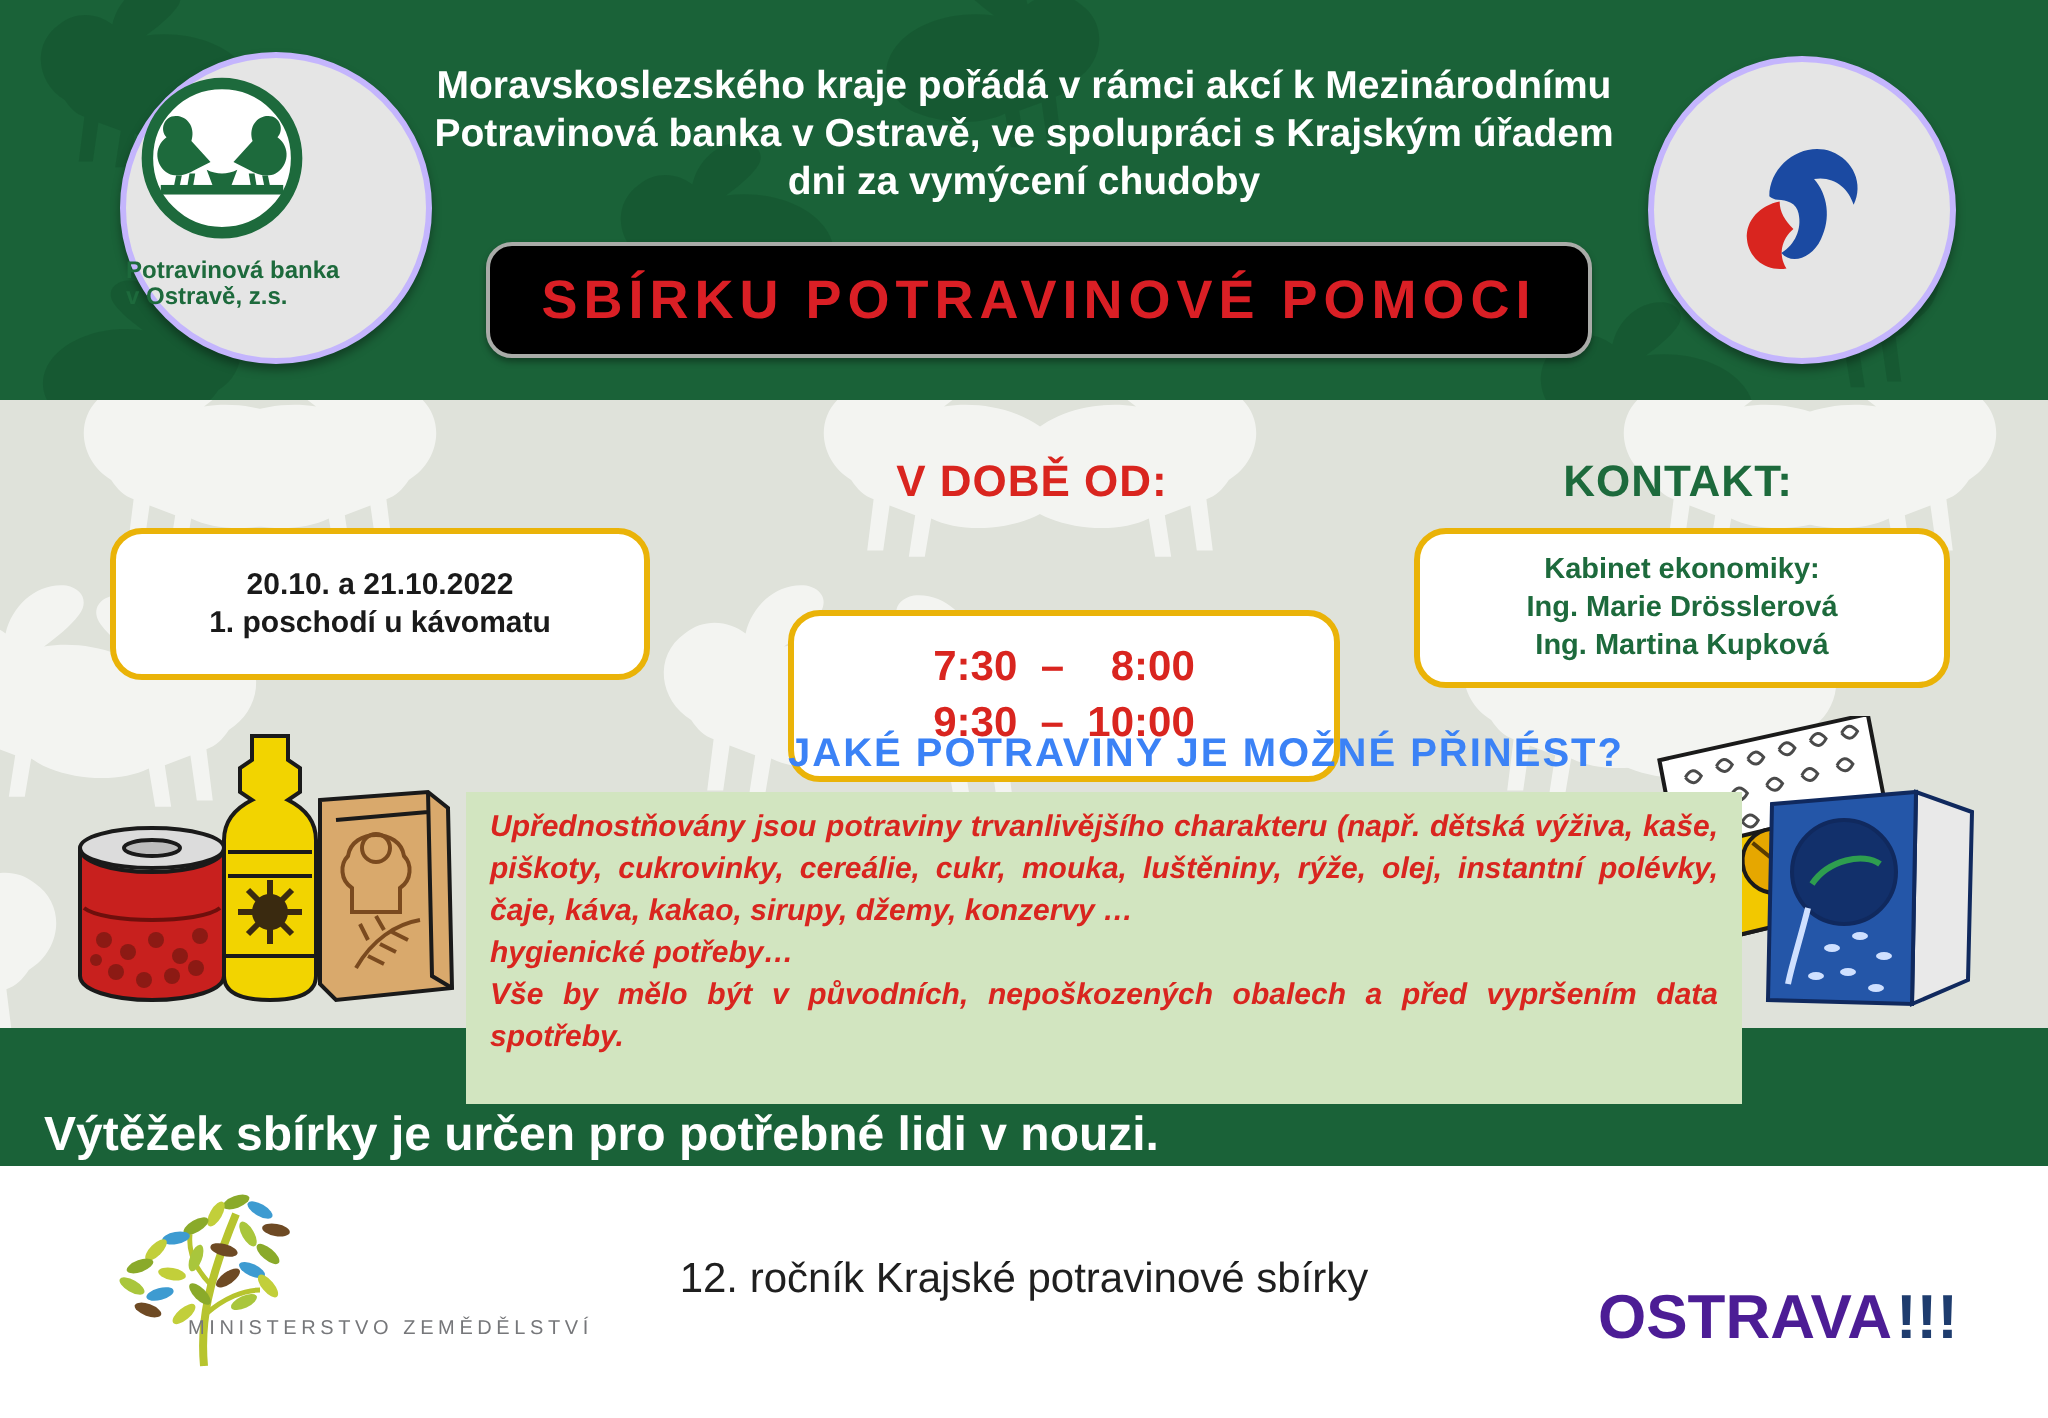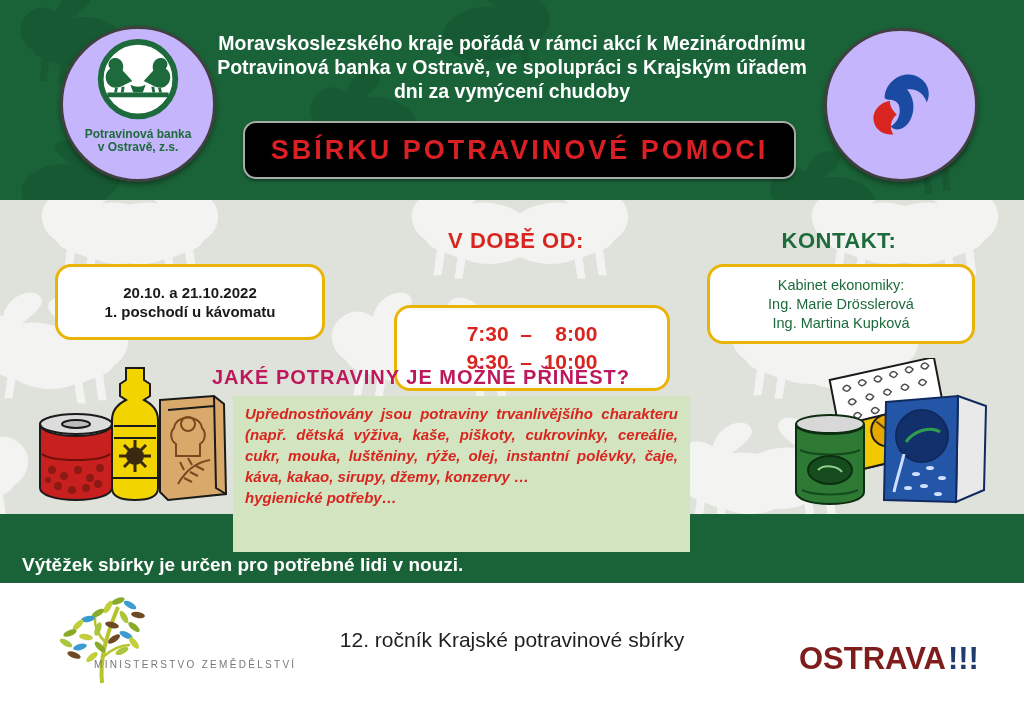--- a/index.html
+++ b/index.html
@@ -7,54 +7,54 @@
           font-family:"Liberation Sans",sans-serif;}
   
   .header-band{position:absolute;top:0;left:0;width:1024px;height:200px;background:#1a6238;}
   .pattern-svg{position:absolute;top:0;left:0;pointer-events:none;}
   .intro{position:absolute;top:31px;left:212px;width:600px;text-align:center;z-index:3;}
   .intro-line{color:#ffffff;font-weight:bold;font-size:19.5px;line-height:24px;}
   .title-box{position:absolute;top:121px;left:243px;width:549px;height:54px;background:#000000;
              border:2px solid #a9aba8;border-radius:13px;z-index:3;
              box-shadow:0 2px 3px rgba(0,0,0,0.35);display:flex;align-items:center;justify-content:center;}
   .title-text{color:#da1f25;font-weight:bold;font-size:27px;letter-spacing:3px;}
-  .logo-circle{position:absolute;background:#c4b5fd;border:3px solid #404040;border-radius:50%;
-               z-index:3;box-shadow:0 3px 5px rgba(0,0,0,0.35);text-align:center;}
+  .logo-circle{position:absolute;background:#e5e5e5;border:3px solid #c4b5fd;border-radius:50%;
+               z-index:3;box-shadow:0 3px 5px rgba(0,0,0,0.35);}
   .logo-left{top:26px;left:60px;width:150px;height:150px;}
   .logo-right{top:28px;left:824px;width:148px;height:148px;display:flex;align-items:center;justify-content:center;}
   .logo-left-name{color:#1d6a3c;font-weight:bold;font-size:12px;line-height:15px;margin-top:-2px;}
   
   .mid-band{position:absolute;top:200px;left:0;width:1024px;height:383px;background:#dfe2da;overflow:hidden;}
   .col-heading{position:absolute;z-index:3;font-weight:bold;font-size:22px;letter-spacing:.5px;text-align:center;}
   .green-text{color:#1d6a3c;}
   .red-text{color:#d9251f;}
   .info-box{position:absolute;z-index:3;background:#ffffff;border:3px solid #eab308;border-radius:16px;
             display:flex;flex-direction:column;justify-content:center;text-align:center;}
   .box-black-line{color:#1a1a1a;font-weight:bold;font-size:15px;line-height:19px;}
   .box-red-line{color:#d9251f;font-weight:bold;font-size:21px;line-height:28px;white-space:pre;}
-  .box-green-line{color:#1d6a3c;font-weight:normal;font-size:14.5px;line-height:19px;}
-  .foods-heading{position:absolute;top:366px;left:212px;width:600px;z-index:3;text-align:left;
-                 color:#be185d;font-weight:bold;font-size:20px;letter-spacing:1px;}
-  .foods-box{position:absolute;top:396px;left:233px;width:457px;height:156px;z-index:4;background:#d2e5c0;
+  .box-green-line{color:#1d6a3c;font-weight:bold;font-size:14.5px;line-height:19px;}
+  .foods-heading{position:absolute;top:366px;left:212px;width:600px;z-index:3;text-align:right;
+                 color:#3b82f6;font-weight:bold;font-size:20px;letter-spacing:1px;}
+  .foods-box{position:absolute;top:396px;left:233px;width:638px;height:156px;z-index:4;background:#d2e5c0;
              box-sizing:border-box;padding:7px 12px 0 12px;font-style:italic;font-weight:bold;
              color:#d9251f;font-size:15px;line-height:21px;text-align:justify;}
   .illustration{position:absolute;z-index:3;}
   
   .proceeds-band{position:absolute;top:514px;left:0;width:1024px;height:69px;background:#1a6238;
                  overflow:hidden;z-index:2;}
-  .proceeds-text{position:absolute;left:22px;top:40px;color:#ffffff;font-weight:bold;font-size:19px;white-space:nowrap;}
+  .proceeds-text{position:absolute;left:22px;top:40px;color:#ffffff;font-weight:bold;font-size:24px;white-space:nowrap;}
   
   .footer{position:absolute;top:583px;left:0;width:1024px;height:126px;background:#ffffff;}
   .ministry-logo{position:absolute;top:6px;left:40px;width:240px;height:110px;}
   .ministry-label{position:absolute;left:54px;top:70px;color:#76777a;font-size:10px;letter-spacing:2.3px;
                   font-weight:500;white-space:nowrap;}
   .edition-text{position:absolute;top:45px;left:0;width:1024px;text-align:center;
                 color:#1f1f1f;font-size:21px;}
   .ostrava-logo{position:absolute;top:58px;left:799px;font-weight:bold;font-size:31px;letter-spacing:0px;white-space:nowrap;}
-  .ostrava-name{color:#7f1d1d;}
+  .ostrava-name{color:#4c1d95;}
   .ostrava-bang{color:#1e3c6e;margin-left:2px;}
 </style>
 </head>
 <body>
 
 <div class="poster">
 
   <svg width="0" height="0" style="position:absolute">
     <defs>
       <g id="hen">
@@ -152,20 +152,21 @@
   <div class="info-box" style="top:264px;left:707px;width:262px;height:74px;">
     <div class="box-green-line">Kabinet ekonomiky:</div>
     <div class="box-green-line">Ing. Marie Drösslerová</div>
     <div class="box-green-line">Ing. Martina Kupková</div>
   </div>
 
   <div class="foods-heading">JAKÉ POTRAVINY JE MOŽNÉ PŘINÉST?</div>
   <div class="foods-box">
     <div>Upřednostňovány jsou potraviny trvanlivějšího charakteru (např. dětská výživa, kaše, piškoty, cukrovinky, cereálie, cukr, mouka, luštěniny, rýže, olej, instantní polévky, čaje, káva, kakao, sirupy, džemy, konzervy …</div>
     <div>hygienické potřeby…</div>
+    <div>Vše by mělo být v původních, nepoškozených obalech a před vypršením data spotřeby.</div>
   </div>
 
   <svg class="illustration" style="top:366px;left:32px;" width="200" height="140" viewBox="0 0 200 140">
 
     <g stroke="#1a1a1a" stroke-width="2">
       <path fill="#f2d400" d="M94,2 L112,2 L112,14 L118,18 L118,30 L112,34 C120,38 126,44 126,54 L126,122 C126,130 118,134 103,134 C88,134 80,130 80,122 L80,54 C80,44 86,38 94,34 L88,30 L88,18 L94,14 Z"></path>
       <line x1="82" y1="60" x2="124" y2="60"></line>
       <line x1="82" y1="72" x2="124" y2="72"></line>
       <line x1="80" y1="112" x2="126" y2="112"></line>
     </g>

